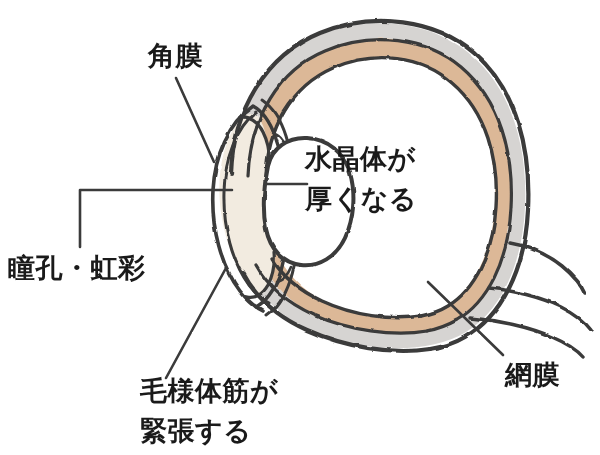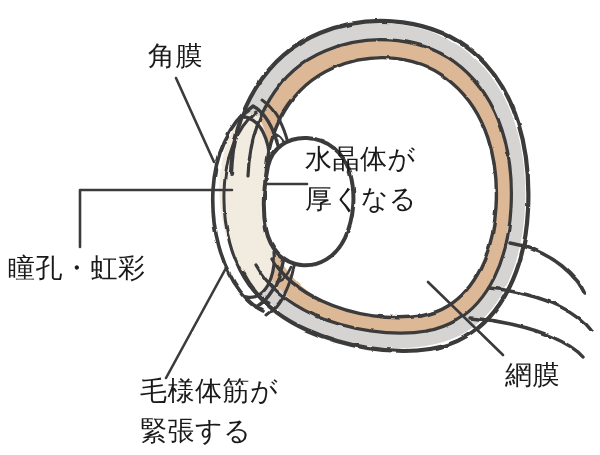--- a/index.html
+++ b/index.html
@@ -13,20 +13,21 @@
     font-family: "Liberation Sans", "DejaVu Sans", sans-serif;
     overflow: hidden;
     position: relative;
   }
   #figure {
     position: absolute;
     left: 0;
     top: 0;
     width: 600px;
     height: 455px;
+    font-weight: bold;
   }
   svg {
     display: block;
   }
   .label-text {
     font-family: "DejaVu Sans", "Liberation Sans", sans-serif;
     fill: #1a1a1a;
     font-size: 27px;
     letter-spacing: 0.5px;
   }

